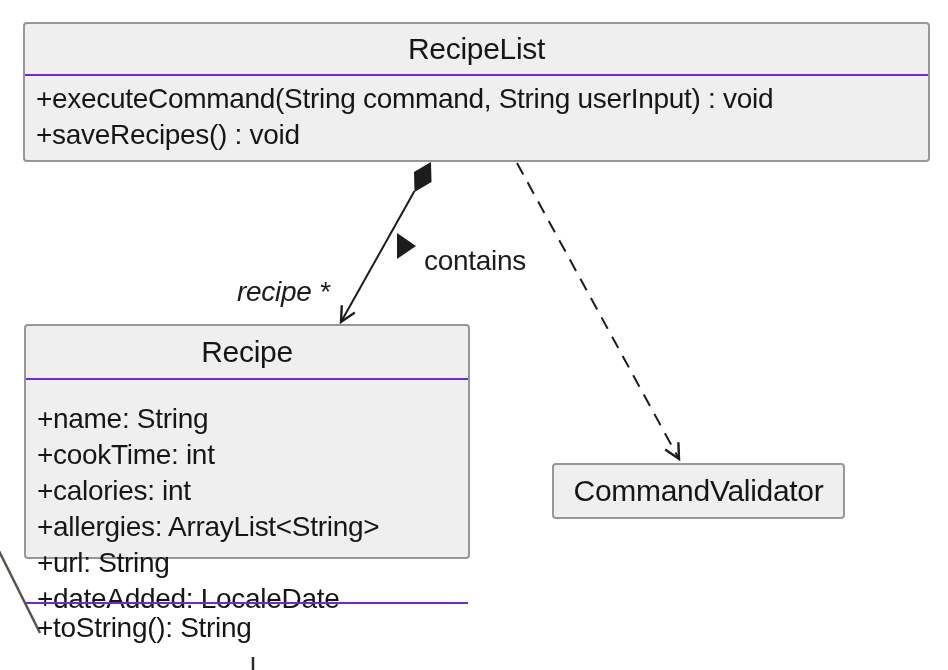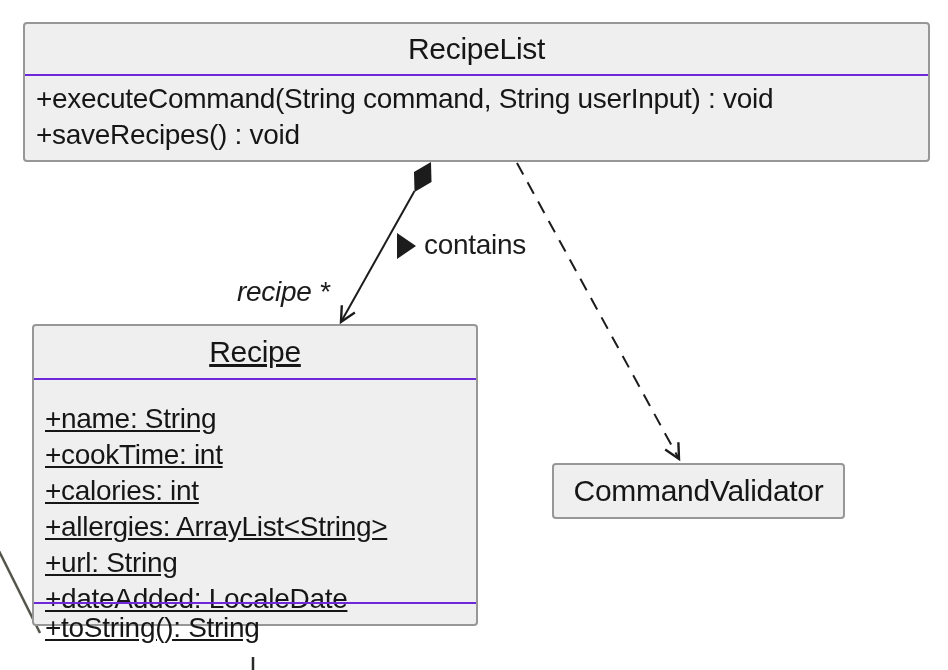--- a/index.html
+++ b/index.html
@@ -38,40 +38,40 @@
     font-size: 28px;
     line-height: 36px;
     letter-spacing: -0.3px;
     white-space: nowrap;
   }
   
   .box-recipelist { left: 23px; top: 22px; width: 907px; height: 140px; }
   .box-recipelist .uml-title { height: 50px; }
   .box-recipelist .uml-compartment { padding: 5px 11px 0 11px; flex: 1; }
   
-  .box-recipe { left: 32px; top: 324px; width: 446px; height: 302px; text-decoration: underline; }
+  .box-recipe { left: 24px; top: 324px; width: 446px; height: 235px; }
   .box-recipe .uml-title { height: 52px; }
   .box-recipe .attrs { padding: 21px 11px 0 11px; height: 224px; flex: none; }
   .box-recipe .methods { padding: 6px 26px 0 11px; flex: 1; }
   
   .box-commandvalidator {
     left: 552px; top: 463px; width: 293px; height: 56px;
     justify-content: center;
   }
   .box-commandvalidator .uml-title { height: 100%; }
   
   .edge-label {
     position: absolute;
     font-size: 28px;
     line-height: 30px;
     letter-spacing: -0.3px;
     white-space: nowrap;
     color: #1c1c1c;
   }
-  .label-contains { left: 424px; top: 230px; }
+  .label-contains { left: 424px; top: 246px; }
   .label-recipe-mult { left: 237px; top: 277px; font-style: italic; }
 </style>
 </head>
 <body>
 
 <div class="canvas">
 
   <svg class="connector-layer" width="948" height="670" viewBox="0 0 948 670">
     <defs>
       <marker id="mArrow" viewBox="0 0 22 22" markerWidth="22" markerHeight="22" refX="19" refY="11" orient="auto" markerUnits="userSpaceOnUse">

